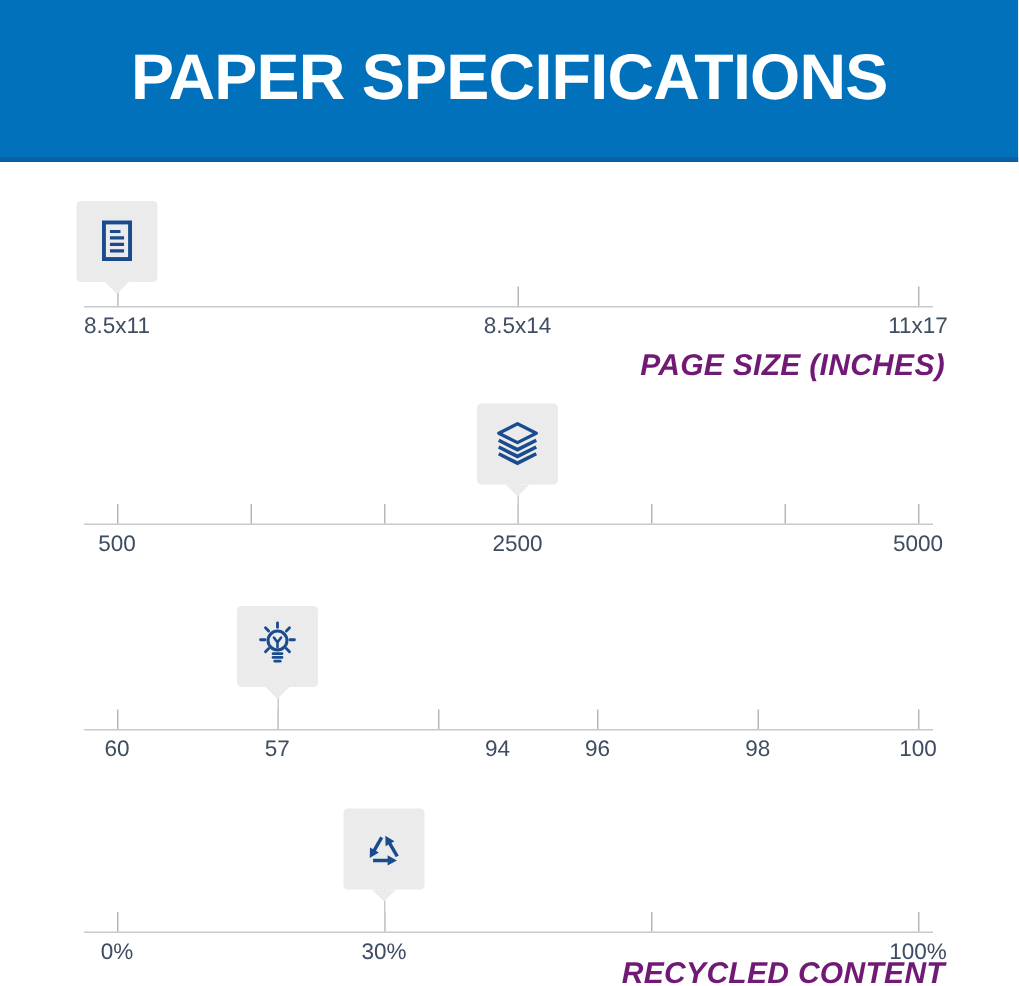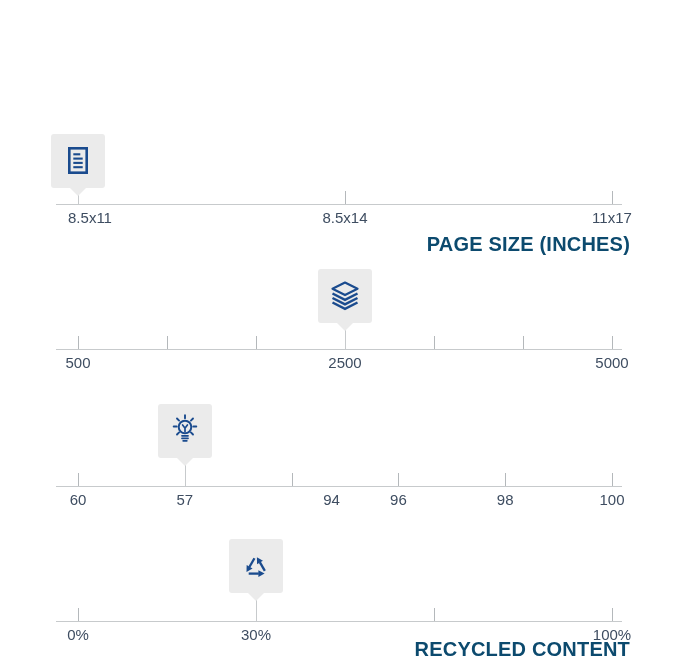--- a/index.html
+++ b/index.html
@@ -20,62 +20,65 @@
   
   .scale-row{position:absolute;inset:0;pointer-events:none;}
   .track-line{position:absolute;height:1px;background:#c7cacc;}
   .tick{position:absolute;width:1px;height:13px;background:#b4b8bb;}
   .tick-label{
     position:absolute;transform:translateX(-50%);
     font-size:15px;color:#3e4d61;white-space:nowrap;
   }
   .scale-title{
     position:absolute;right:49px;font-size:20px;font-weight:700;
-    color:#0c4a6e;letter-spacing:0.2px;white-space:nowrap;
+    color:#701a75;letter-spacing:0.2px;white-space:nowrap;font-style:italic;
   }
   
   .marker{position:absolute;width:54px;margin-left:-27px;}
   .marker-box{
     position:absolute;top:0;left:0;width:54px;height:54px;background:#ebebeb;
     border-radius:3px;display:flex;align-items:center;justify-content:center;
   }
   .marker-arrow{
     position:absolute;top:54px;left:50%;transform:translateX(-50%);
     width:0;height:0;z-index:2;
     border-left:8px solid transparent;border-right:8px solid transparent;
     border-top:8px solid #ebebeb;
   }
   .marker-stem{position:absolute;top:54px;left:50%;width:1px;background:#c7cacc;z-index:1;}
 </style>
 </head>
 <body>
 
 <div id="page">
 
+  <div class="banner">
+    <h1>PAPER SPECIFICATIONS</h1>
+  </div>
 
   <div class="scale-row">
     <div class="track-line" style="left: 56px; top: 204px; width: 566px;"></div>
     <div class="marker" style="left: 78px; top: 134px;">
       <div class="marker-box">
         <svg width="34" height="34" viewBox="0 0 34 34">
           <rect x="8.3" y="4.3" width="17.4" height="24.4" fill="none" stroke="#1a4b8e" stroke-width="2.6"></rect>
           <g stroke="#1a4b8e" stroke-width="2.1">
             <line x1="12.3" y1="10.3" x2="19.3" y2="10.3"></line>
             <line x1="12.3" y1="14.6" x2="21.7" y2="14.6"></line>
             <line x1="12.3" y1="18.9" x2="21.7" y2="18.9"></line>
             <line x1="12.3" y1="23.2" x2="21.7" y2="23.2"></line>
           </g>
         </svg>
       </div>
       <div class="marker-arrow"></div>
       <div class="marker-stem" style="height: 16px;"></div>
     </div>
     <div class="scale-title" style="top: 233px;">PAGE SIZE (INCHES)</div>
   <div class="tick" style="left: 78px; top: 191px;"></div>
-      <div class="tick-label" style="left: 78px; top: 209px; margin-left: 12px;">8.5x11</div>
+      <div class="tick-label" style="left: 78px; top: 209px;">8.5x11</div>
       <div class="tick" style="left: 345px; top: 191px;"></div>
       <div class="tick-label" style="left: 345px; top: 209px;">8.5x14</div>
       <div class="tick" style="left: 612px; top: 191px;"></div>
       <div class="tick-label" style="left: 612px; top: 209px;">11x17</div>
     </div>
 
   <div class="scale-row">
     <div class="track-line" style="left: 56px; top: 349px; width: 566px;"></div>
     <div class="marker" style="left: 345px; top: 269px;">
       <div class="marker-box">

